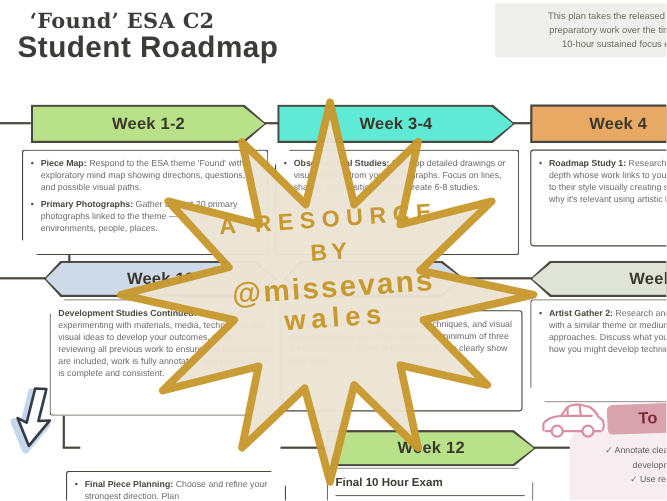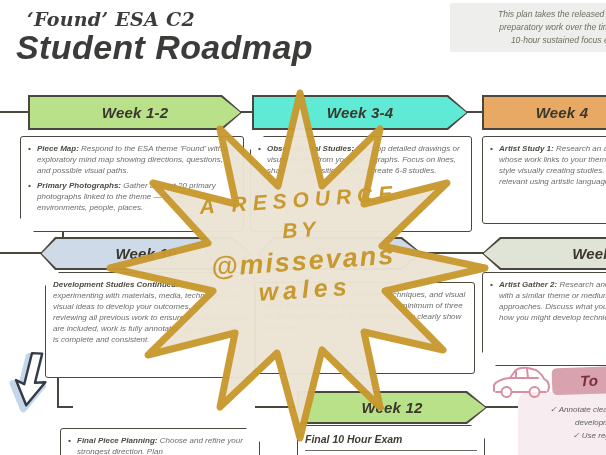--- a/index.html
+++ b/index.html
@@ -1,24 +1,24 @@
 <!DOCTYPE html>
 <html><head>
 <meta charset="utf-8">
 <style>
   html,body{margin:0;padding:0;background:#fff;}
   #canvas{position:relative;width:606px;height:455px;overflow:hidden;background:#ffffff;
-          font-family:"Liberation Sans",sans-serif;font-style:italic;}
+          font-family:"Liberation Sans",sans-serif;}
   .abs{position:absolute;}
   .pre{white-space:pre-line;}
 
   
   .course{left:27px;top:8px;font-family:"DejaVu Serif",serif;font-weight:700;
           font-size:19px;color:#3c3c3a;letter-spacing:.3px;}
-  .title{left:16px;top:28px;font-weight:700;font-size:34px;color:#3b3b39;letter-spacing:.4px;}
+  .title{left:16px;top:28px;font-weight:700;font-size:27px;color:#3b3b39;letter-spacing:.4px;}
 
   
   .note{left:450px;top:3px;width:238px;height:44px;background:#eeeeec;border-radius:2px;
         font-size:8.5px;line-height:1.5;color:#6e6e60;text-align:center;padding-top:5px;}
 
   
   .hline{height:1.6px;background:#4a473e;}
   .vline{width:1.6px;background:#4a473e;}
 
   
@@ -108,21 +108,21 @@
     <div class="bullet">
       <span class="dot">•</span>
       <span><b>Observational Studies:</b>
         <span>Develop detailed drawings or visual studies from your photographs. Focus on lines, shapes, composition. In total create 6-8 studies.</span></span>
     </div>
   </div>
 
   <div class="box" style="left:482px;top:136px;width:186px;height:74px">
     <div class="bullet">
       <span class="dot">•</span>
-      <span><b>Artist Study 1:</b>
+      <span><b>Roadmap Study 1:</b>
         <span>Research an artist in more depth whose work links to your theme. Respond to their style visually creating studies. Annotate why it's relevant using artistic language.</span></span>
     </div>
   </div>
 
   <div class="banner clip-hex" style="left:40px;top:237px;width:212px;height:33px">
     <div class="fill clip-hex" style="background:#cfdae9">Week 10</div>
   </div>
   <div class="banner clip-hex" style="left:258px;top:237px;width:164px;height:33px">
     <div class="fill clip-hex" style="background:#cfdae9"></div>
   </div>

